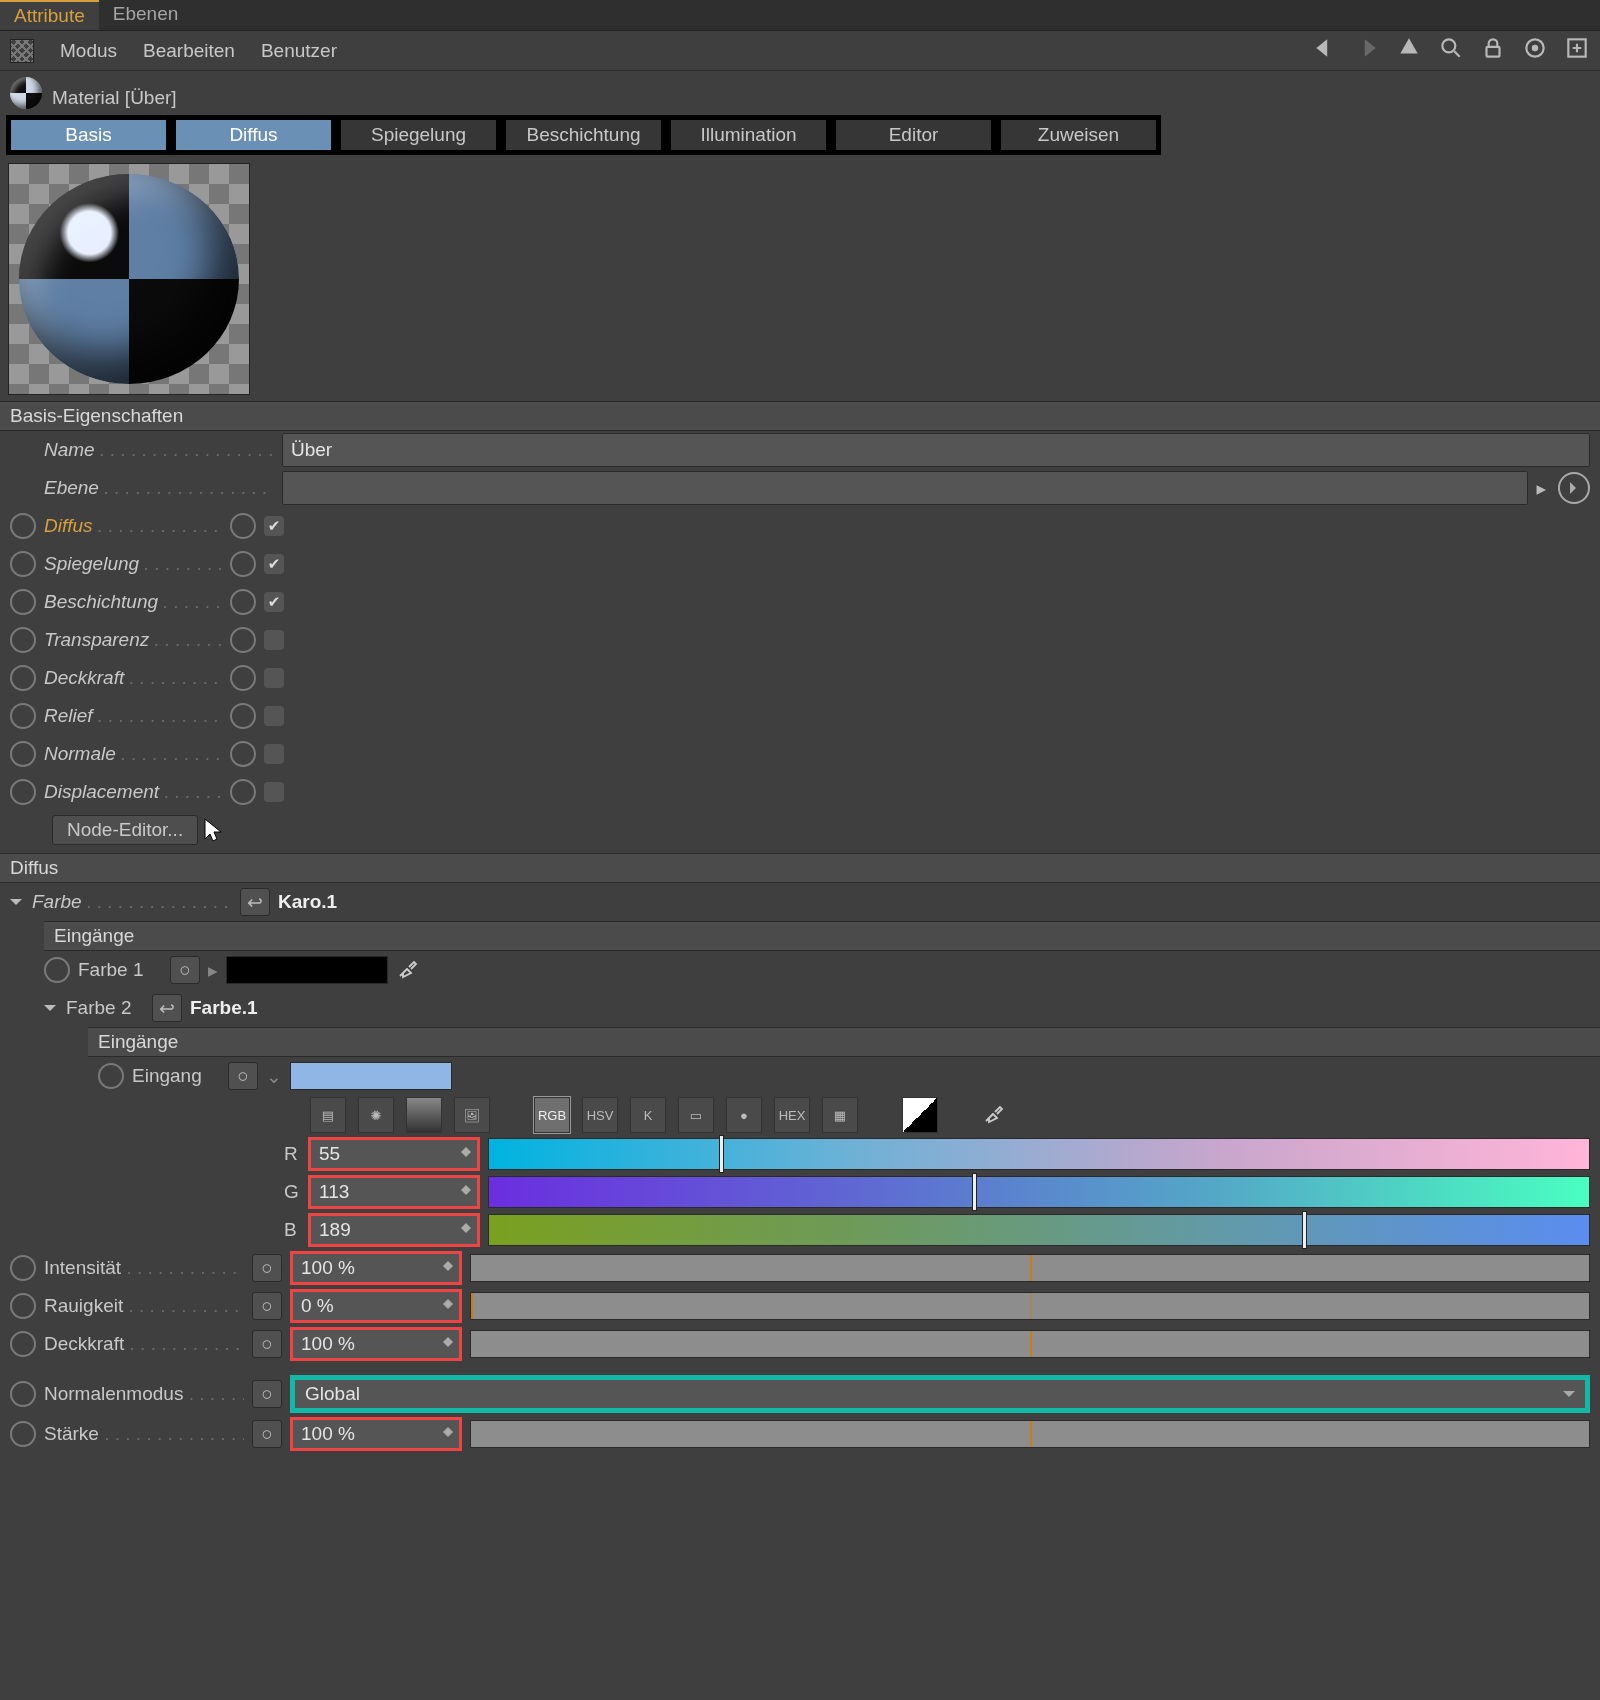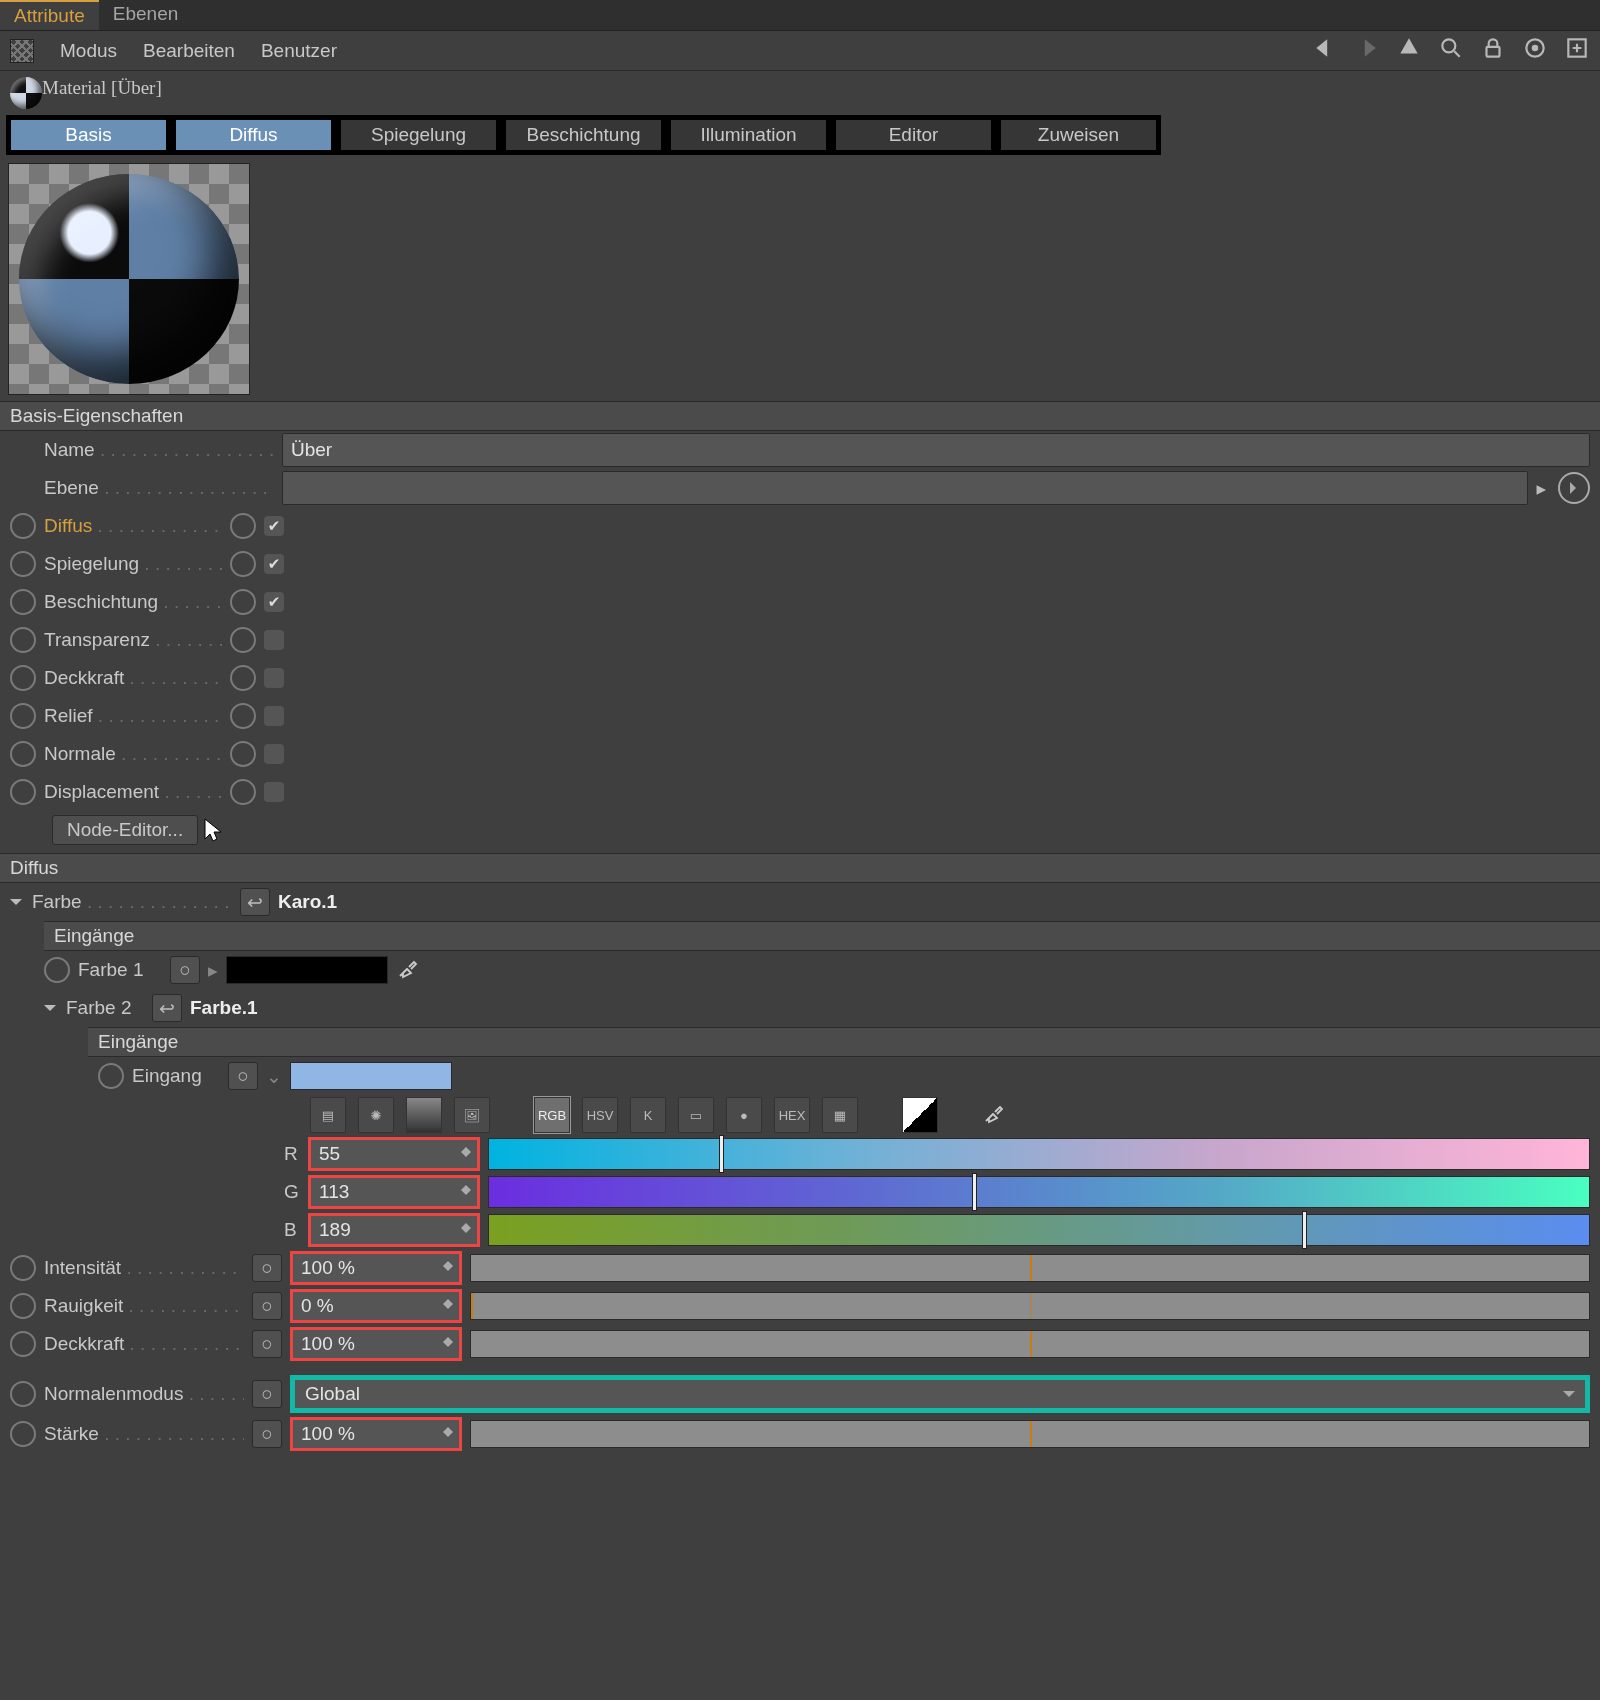--- a/index.html
+++ b/index.html
@@ -17,36 +17,36 @@
   html,body{margin:0;padding:0;background:var(--bg);color:var(--text);font-family:"Helvetica Neue",Arial,sans-serif;font-size:19px;width:1600px;}
   .top-tabs{display:flex;background:var(--bg-darker);border-bottom:1px solid #222;}
   .top-tab{padding:3px 14px;color:var(--text-muted);cursor:pointer;}
   .top-tab.active{background:var(--bg);color:var(--accent);border-top:2px solid var(--accent);}
   .menubar{display:flex;align-items:center;padding:4px 10px;gap:26px;background:var(--bg);border-bottom:1px solid #2a2a2a;}
   .menubar .grid-icon{width:22px;height:22px;display:inline-block;background:
     repeating-linear-gradient(45deg,#777 0 2px,transparent 2px 6px),
     repeating-linear-gradient(-45deg,#777 0 2px,transparent 2px 6px);border:1px solid #222;}
   .menubar-right{margin-left:auto;display:flex;gap:16px;align-items:center;color:#bdbdbd;}
   .menubar-right svg{width:26px;height:26px;fill:#b8b8b8;}
-  .mat-hdr{display:flex;align-items:flex-start;padding:6px 10px;font-family:Liberation Serif, serif;}
+  .mat-hdr{display:flex;align-items:flex-end;gap:10px;padding:6px 10px;}
   .mat-ball-sm{width:32px;height:32px;border-radius:50%;background:conic-gradient(#cfd8e6 0 25%,#111 25% 50%,#cfd8e6 50% 75%,#111 75%);box-shadow:inset -4px -4px 6px rgba(0,0,0,.6),inset 3px 3px 5px rgba(255,255,255,.4);}
   .mat-title{color:var(--text);}
   .chan-tabs{display:flex;flex-wrap:wrap;padding:0 6px 6px 6px;gap:0;}
   .chan-tab{padding:4px 0;width:155px;text-align:center;background:var(--bg-dark);border:5px solid #000000;color:var(--text);cursor:pointer;}
   .chan-tab.sel{background:var(--sel);color:#fff;}
   .preview{width:240px;height:230px;margin:2px 8px 6px 8px;position:relative;background:
     repeating-conic-gradient(#777 0 25%,#999 0 50%) 0 0/40px 40px;border:1px solid #222;}
   .preview .ball{position:absolute;inset:10px;border-radius:50%;background:radial-gradient(circle at 32% 28%,#e8f0ff 0 10%,transparent 14%),conic-gradient(from 0deg,#5f7fa5 0 25%,#0b0b0b 25% 50%,#5f7fa5 50% 75%,#0b0b0b 75%);box-shadow:inset -26px -30px 40px rgba(0,0,0,.7),inset 20px 20px 30px rgba(255,255,255,.25);}
   .section-hdr{background:var(--section-hdr);padding:3px 10px;color:#d8d8d8;font-weight:500;border-top:1px solid #2a2a2a;border-bottom:1px solid #2a2a2a;}
   .section-hdr.inset{margin-left:44px;}
   .section-hdr.inset2{margin-left:88px;}
   .row{display:flex;align-items:center;gap:8px;padding:2px 10px;min-height:34px;}
   .row.inset{padding-left:44px;}
   .row.inset2{padding-left:98px;}
-  .row .pre{display:flex;align-items:center;gap:6px;width:230px;}
+  .row .pre{display:flex;align-items:center;gap:6px;width:230px;font-style:italic;}
   .okey{width:22px;height:22px;border-radius:50%;border:2px solid #7a7a7a;display:inline-block;flex:none;}
   .dotlabel{color:var(--text);white-space:nowrap;overflow:hidden;flex:1;}
   .dotlabel.active{color:var(--accent);}
   .dotlabel::after{content:" . . . . . . . . . . . . . . . . . . . . . . . . . . . . . .";color:#6a6a6a;}
   .chk{width:20px;height:20px;border-radius:4px;background:#555;display:inline-flex;align-items:center;justify-content:center;color:#ddd;font-size:15px;flex:none;}
   .chk.on::after{content:"✔";}
   .field{background:var(--field);color:var(--field-txt);border:1px solid #2a2a2a;border-radius:2px;padding:3px 8px;flex:1;min-height:26px;display:flex;align-items:center;position:relative;}
   .spin{background:var(--field);border:3px solid #ef4444;width:150px;padding:3px 8px;color:var(--field-txt);position:relative;}
   .spin::after{content:"";position:absolute;right:6px;top:50%;width:0;height:0;border:5px solid transparent;border-top-color:#aaa;transform:translateY(-2px);}
   .spin::before{content:"";position:absolute;right:6px;top:50%;width:0;height:0;border:5px solid transparent;border-bottom-color:#aaa;transform:translateY(-12px);}

